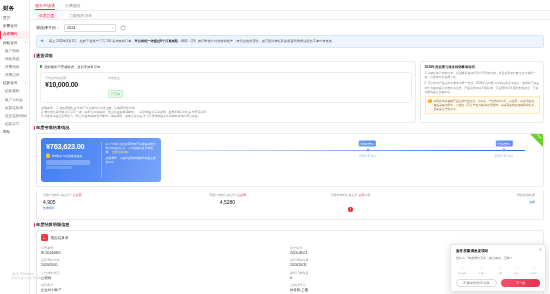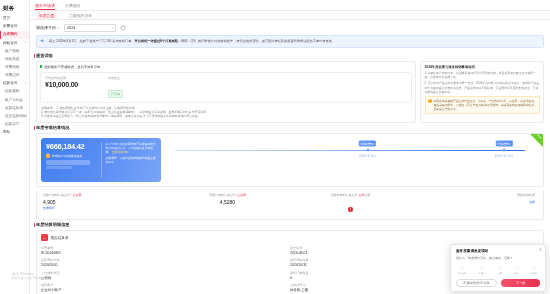--- a/index.html
+++ b/index.html
@@ -391,21 +391,21 @@
       </div>
 
       <div class="sec-title">年度专项结算情况</div>
 
       <div class="prog-panel">
         <div class="ribbon"></div>
         <div class="ribbon-txt">NEW</div>
 
         <div class="blue-card">
           <div class="bc-left">
-            <div class="bc-amount">¥666,184.42</div>
+            <div class="bc-amount">¥763,623.00</div>
             <div class="bc-sub">
               <span class="bc-badge">¥</span>
               <span>本期预计可结算收益金额</span>
             </div>
             <div class="bc-blur"></div>
             <div class="bc-blur2"></div>
           </div>
           <div class="bc-div"></div>
           <div class="bc-right">
             <span>以下为本年度结算周期内已完成核销的全部订单金额汇总，可自查核对是否有遗漏。</span>

